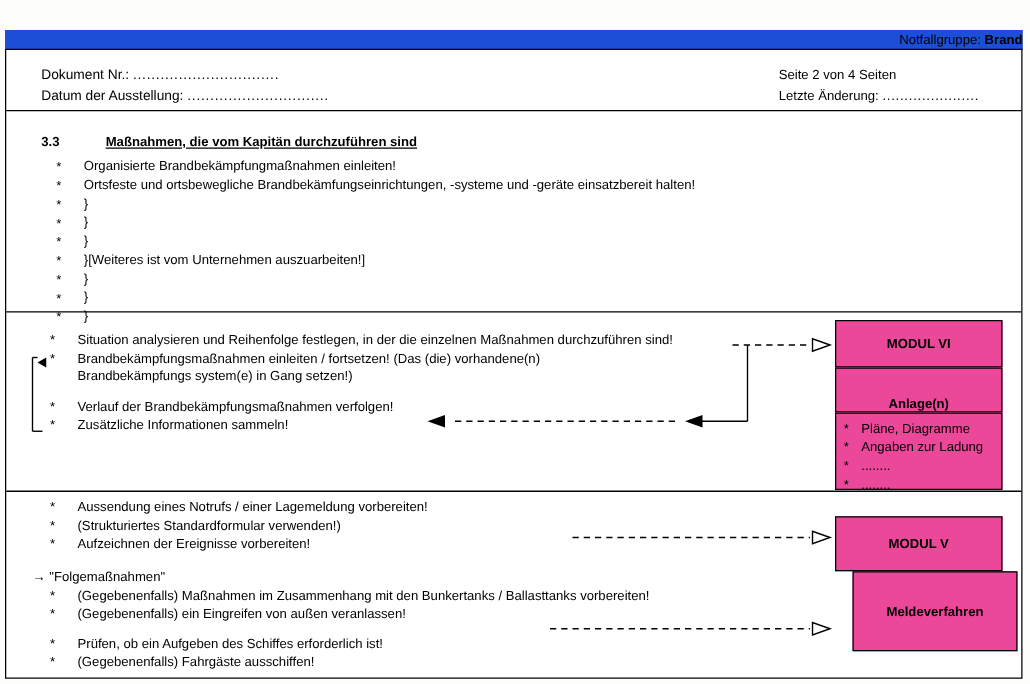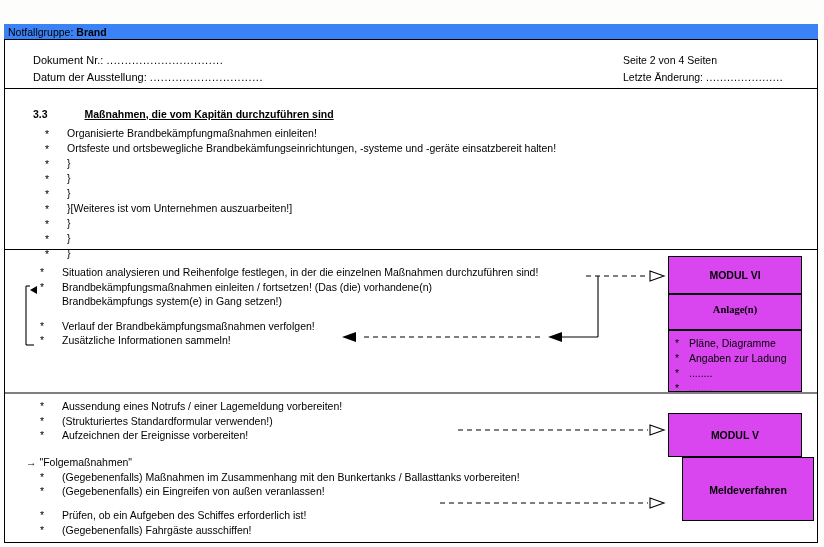--- a/index.html
+++ b/index.html
@@ -32,21 +32,22 @@
   .grouphead {
     position: absolute;
     left: 4px;
     top: 24px;
     width: 814px;
     height: 16px;
     border-bottom: 1px solid #000;
     box-sizing: border-box;
     font-size: 10.5px;
     padding: 2px 0 0 4px;
-    background: #3b82f6;
+    background: #1d4ed8;
+    text-align: right;
   }
   .grouphead .lbl { font-weight: normal; }
   .grouphead .val { font-weight: bold; }
 
   
   .meta {
     position: absolute;
     left: 5px;
     top: 41px;
     width: 812px;
@@ -132,21 +133,21 @@
     line-height: 14.5px;
     white-space: nowrap;
     font-size: 10.5px;
   }
 
   
   .modbox {
     position: absolute;
     border: 1px solid #000;
     box-sizing: border-box;
-    background: #d946ef;
+    background: #ec4899;
   }
   .modbox .hd {
     text-align: center;
     font-size: 10.5px;
     font-weight: bold;
     line-height: 14px;
   }
   .modlist {
     margin: 0;
     padding: 0;
@@ -245,21 +246,21 @@
 
   <div class="blk" style="left:40px; top:508px; width:560px;">
     <div class="line"><span class="star">*</span><span>Prüfen, ob ein Aufgeben des Schiffes erforderlich ist!</span></div>
     <div class="line"><span class="star">*</span><span>(Gegebenenfalls) Fahrgäste ausschiffen!</span></div>
   </div>
 
   <div class="modbox" style="left:668px; top:256px; width:134px; height:38px;">
     <div class="hd" style="margin-top:11px;">MODUL VI</div>
   </div>
   <div class="modbox" style="left:668px; top:294px; width:134px; height:36px;">
-    <div class="hd" style="margin-top:8px;font-family:Liberation Serif, serif;">Anlage(n)</div>
+    <div class="hd" style="margin-top:21px;">Anlage(n)</div>
   </div>
   <div class="modbox" style="left:668px; top:330px; width:134px; height:62px;">
     <ul class="modlist" style="margin-top:5px;">
       <li><span class="star">*</span><span>Pläne, Diagramme</span></li>
       <li><span class="star">*</span><span>Angaben zur Ladung</span></li>
       <li><span class="star">*</span><span>........</span></li>
       <li><span class="star">*</span><span>........</span></li>
     </ul>
   </div>
 

